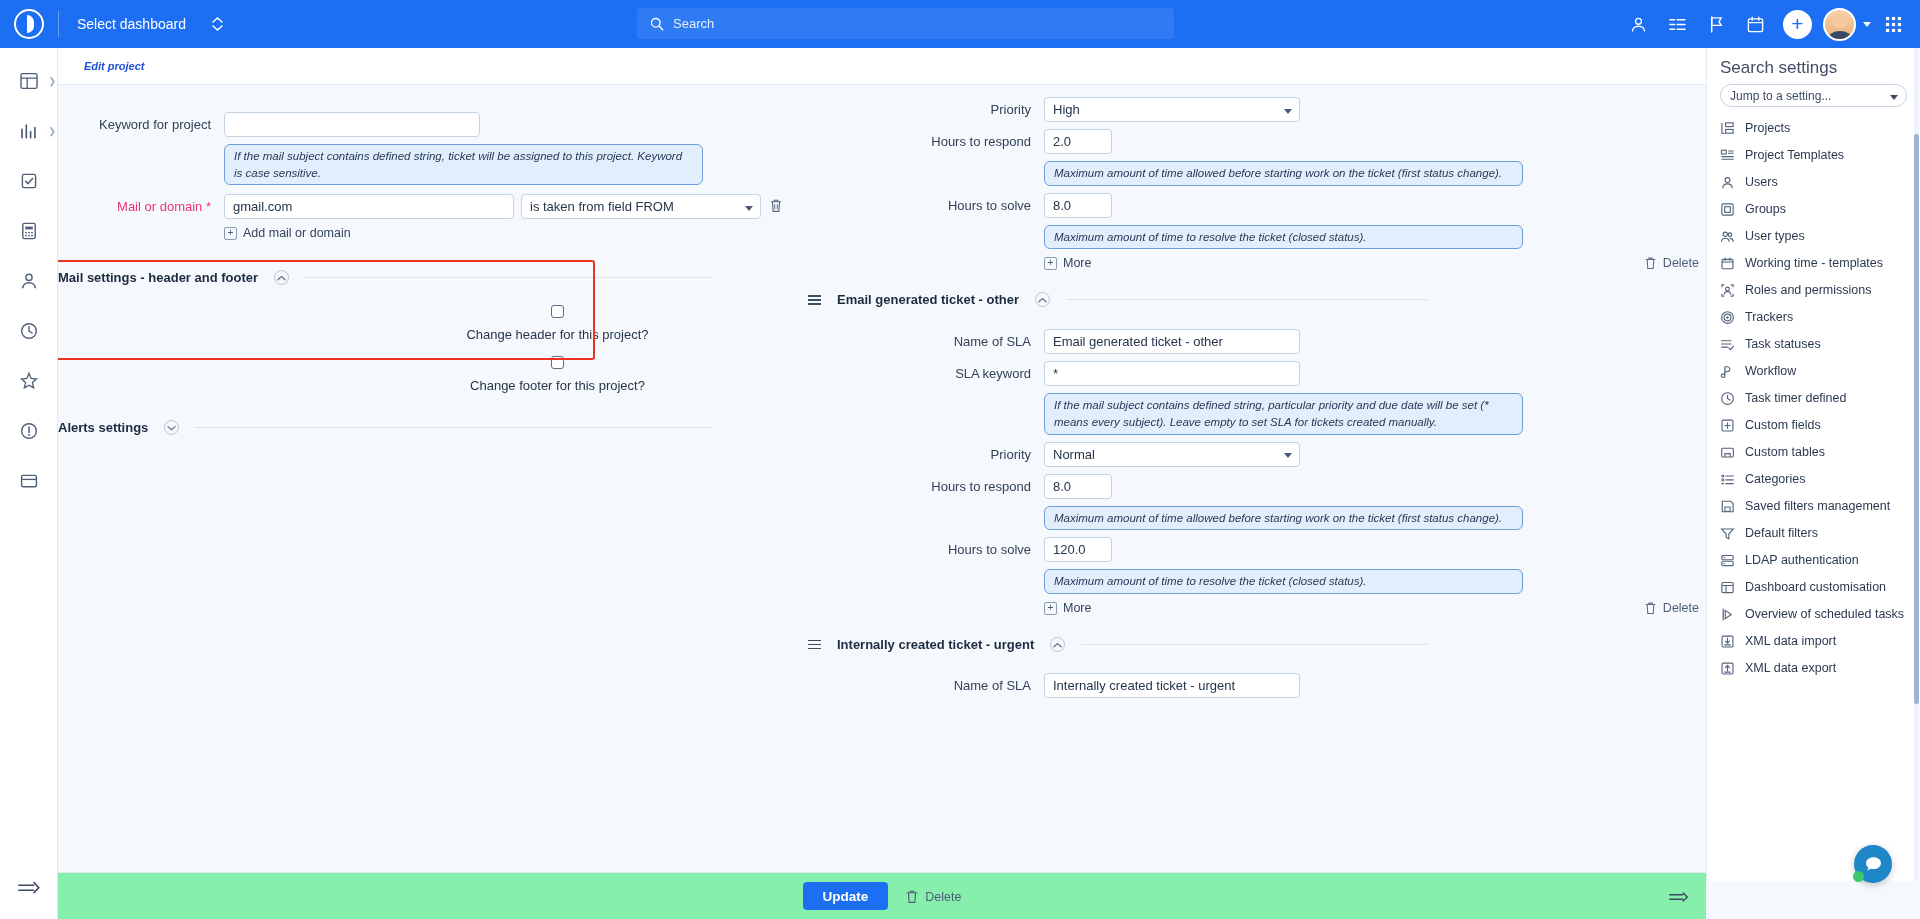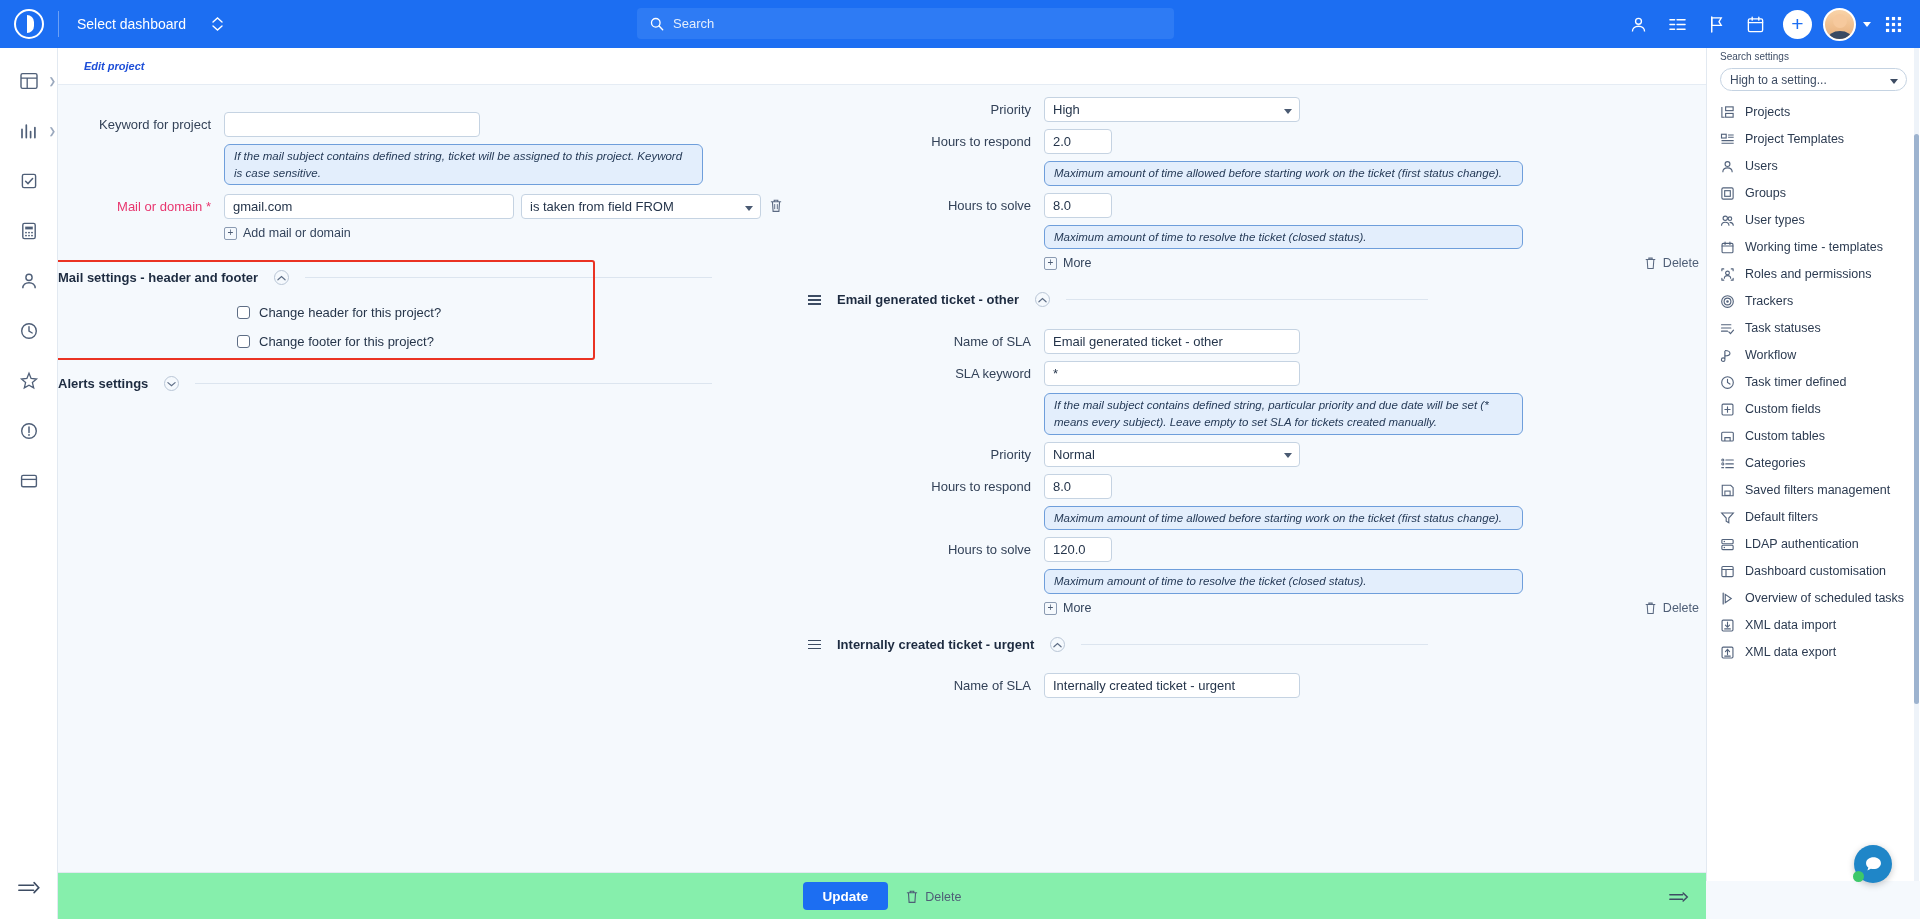--- a/index.html
+++ b/index.html
@@ -60,29 +60,29 @@
   .sec{display:flex;align-items:center;gap:16px;margin:14px 0 0 0;}
   .sec .grip{display:inline-flex;flex-direction:column;gap:2.5px;cursor:grab;}
   .sec .grip i{display:block;width:13px;height:1.6px;background:#3d4c63;}
   .sec .sttl{font-size:13px;font-weight:700;color:#1d2b40;white-space:nowrap;}
   .circ{width:15px;height:15px;border:1px solid #b9c6d6;border-radius:50%;display:flex;align-items:center;justify-content:center;cursor:pointer;flex:none;}
   .circ svg{display:block;}
   .sec .rule{flex:1;height:1px;background:#dce5ef;}
 
   .highlight{position:absolute;left:-6px;top:-12px;width:543px;height:73px;border:2px solid #ea3323;border-radius:3px;pointer-events:none;}
 
-  .cbrow{display:flex;align-items:center;gap:9px;margin-left:179px;margin-bottom:14px;}
+  .cbrow{display:flex;align-items:center;gap:9px;margin-left:179px;margin-bottom:14px;flex-direction:column;}
   .cb{width:13px;height:13px;border:1.4px solid #5d6d85;border-radius:3px;background:#fff;cursor:pointer;flex:none;}
   .cblabel{font-size:13px;color:#26354a;cursor:pointer;}
 
   .del-link{display:inline-flex;align-items:flex-end;gap:6px;color:#4e5e76;font-size:12.5px;cursor:pointer;}
 
   
   .settings{position:absolute;right:0;top:48px;width:214px;height:833px;background:#fff;border-left:1px solid #e2e9f1;z-index:25;overflow:hidden;}
-  .st-title{font-size:10px;color:#3f4e66;padding:3px 13px 6px;}
+  .st-title{font-size:17px;color:#3f4e66;padding:10px 13px 6px;}
   .jump{margin:0 13px 8px;height:23px;border:1px solid #c5d3e2;border-radius:12px;background:#fff;display:flex;align-items:center;padding:0 20px 0 9px;font-size:12px;color:#3d4c63;position:relative;cursor:pointer;}
   .jump:after{content:"";position:absolute;right:8px;top:50%;margin-top:-1px;border-left:4px solid transparent;border-right:4px solid transparent;border-top:5px solid #3d4c63;}
   .st-item{display:flex;align-items:center;gap:10px;padding:5px 13px;cursor:pointer;color:#2b3a50;font-size:12.5px;line-height:1.2;min-height:27px;}
   .st-ic{width:15px;height:15px;flex:none;display:flex;align-items:center;justify-content:center;color:#53637c;}
   .sbar{position:absolute;right:1px;top:86px;width:5px;height:570px;background:#9db3cf;border-radius:3px;}
   .sbar-track{position:absolute;right:1px;top:0;width:5px;height:833px;background:#eef3f9;}
 
   
   .chat{position:absolute;right:28px;bottom:36px;width:38px;height:38px;border-radius:50%;background:#1f86c8;display:flex;align-items:center;justify-content:center;cursor:pointer;z-index:60;box-shadow:0 2px 7px rgba(0,0,0,.22);}
   .chat .dot{position:absolute;left:-1px;bottom:1px;width:11px;height:11px;border-radius:50%;background:#3ec86a;}
@@ -434,21 +434,21 @@
       <div class="inp w256b">Internally created ticket - urgent</div>
     </div>
   </div>
 </div>
 
 <div class="settings">
   <div class="sbar-track"></div>
   <div class="sbar"></div>
   <div class="st-title">Search settings</div>
   <div class="jump">
-    <span>High to a setting...</span>
+    <span>Jump to a setting...</span>
   </div>
   <div id="settings-list">
       <div class="st-item">
         <span class="st-ic">
           <svg width="15" height="15" viewBox="0 0 16 16">
             <path d="M2 2v11h3" stroke="#53637c" stroke-width="1.2" fill="none"></path>
             <rect x="6" y="2" width="8" height="4" stroke="#53637c" stroke-width="1.2" fill="none"></rect>
             <rect x="6" y="9" width="8" height="4" stroke="#53637c" stroke-width="1.2" fill="none"></rect>
           </svg>
         </span>

